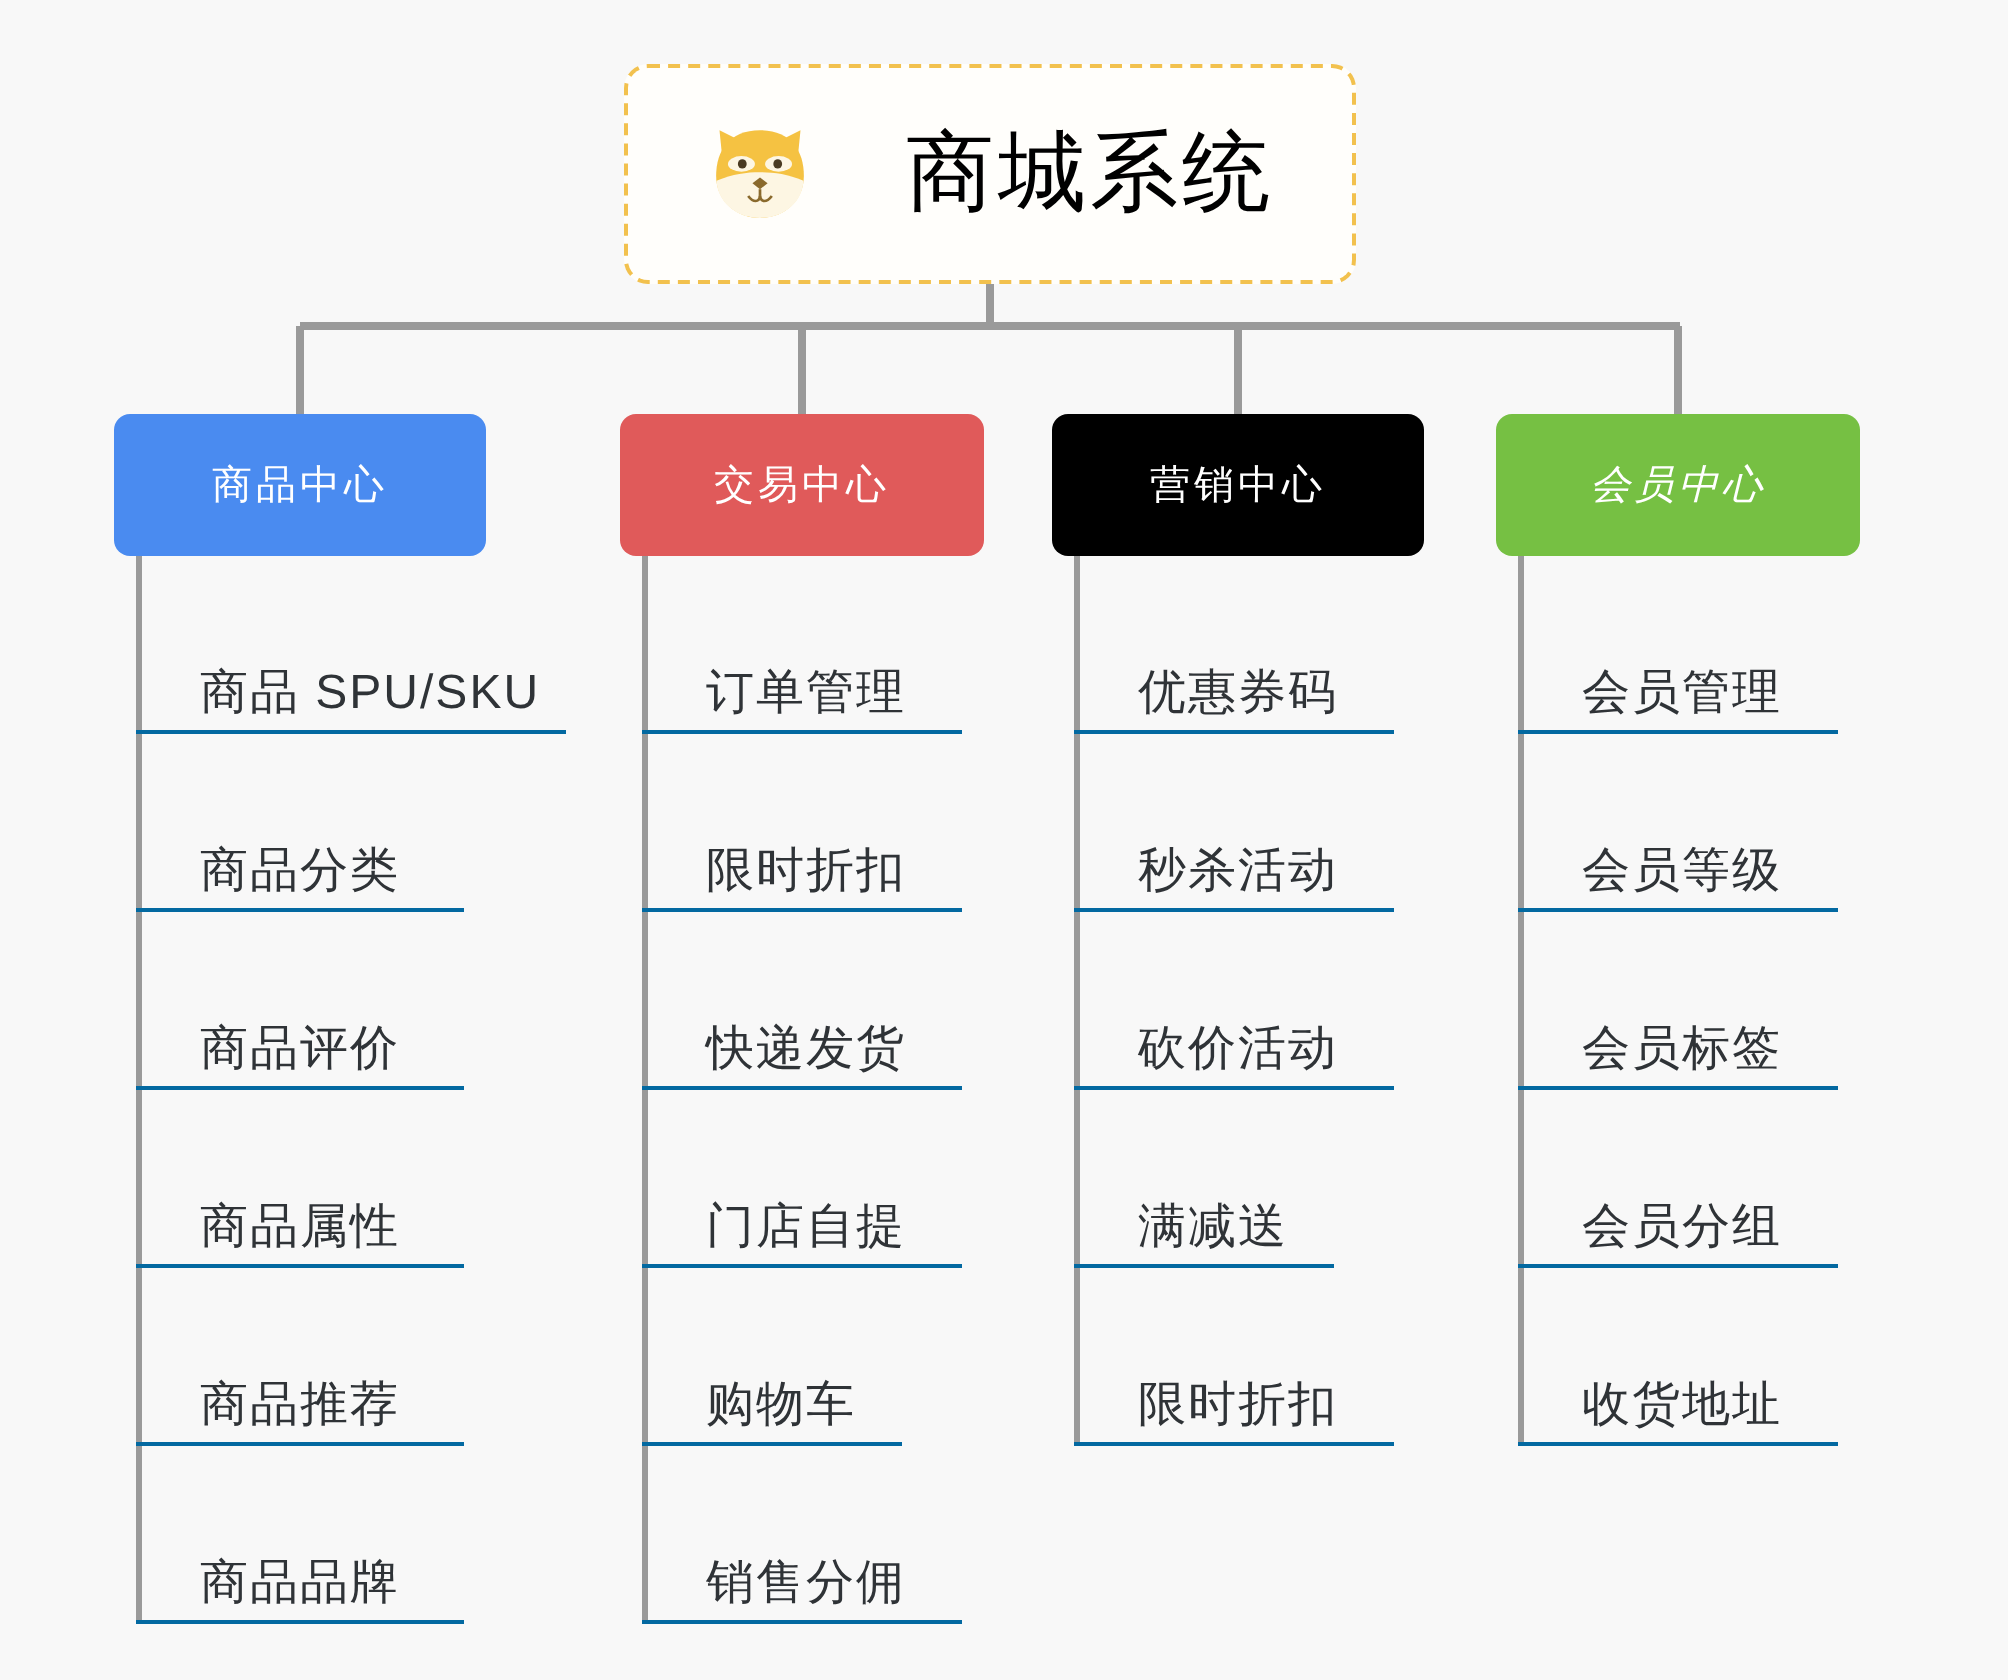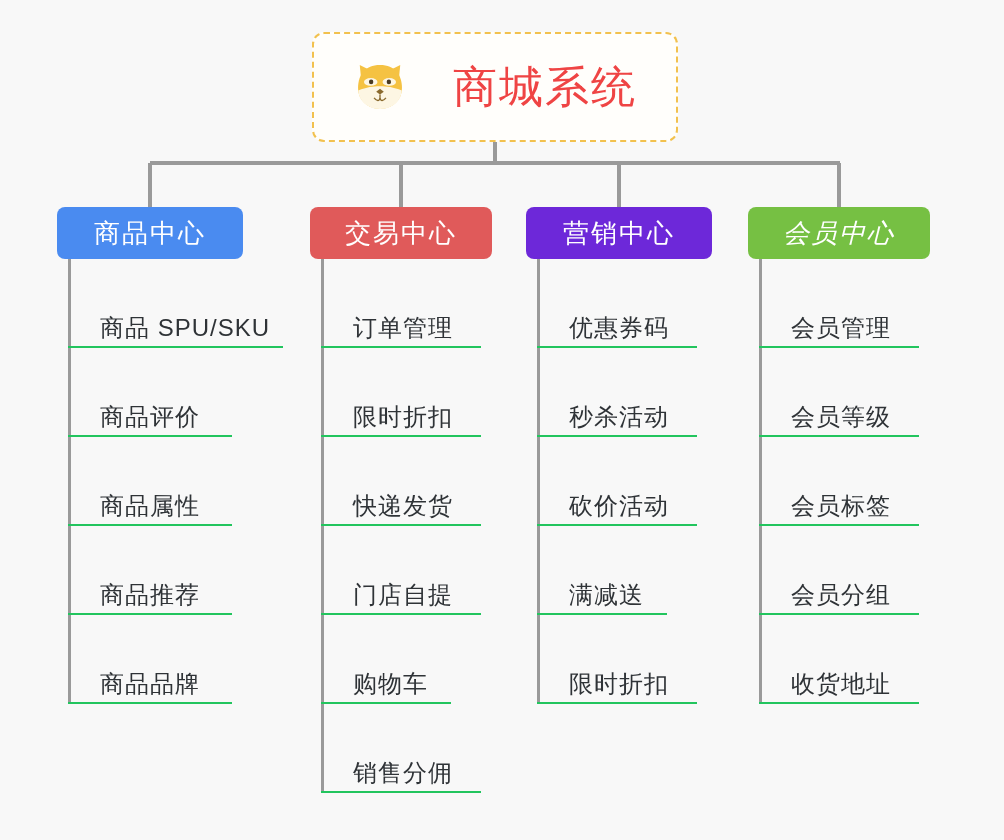--- a/index.html
+++ b/index.html
@@ -61,27 +61,27 @@
     height: 840px;
     pointer-events: none;
   }
 
   
   .branch {
     position: absolute;
     top: 207px;
   }
   .branch-header {
-    height: 52px;
+    height: 71px;
     border-radius: 8px;
     display: flex;
     align-items: center;
     justify-content: center;
     color: #ffffff;
-    font-size: 26px;
+    font-size: 20px;
     letter-spacing: 2px;
     box-sizing: border-box;
   }
   .branch-items {
     position: relative;
     margin-top: 0;
     padding-top: 0;
   }
   
   .branch-trunk {
@@ -92,21 +92,21 @@
     width: 3px;
     background: #9a9a9a;
   }
   .leaf {
     position: relative;
     margin-left: 11px;
     height: 89px;
     box-sizing: border-box;
     display: flex;
     align-items: flex-end;
-    border-bottom: 2px solid #22c55e;
+    border-bottom: 2px solid #0369a1;
   }
   .leaf-label {
     font-size: 24px;
     color: #2f3337;
     line-height: 1.15;
     padding-left: 32px;
     padding-bottom: 4px;
     white-space: nowrap;
     letter-spacing: 1px;
   }
@@ -160,33 +160,36 @@
 
       <ellipse cx="21.5" cy="26" rx="2.6" ry="2.8" fill="#4a3b22"></ellipse>
       <ellipse cx="42.5" cy="26" rx="2.6" ry="2.8" fill="#4a3b22"></ellipse>
 
       <path d="M32 34 L27.5 37.5 L32 41 L36.5 37.5 Z" fill="#8a6a2d"></path>
 
       <path d="M32 41 L32 45" stroke="#8a6a2d" stroke-width="1.6" fill="none"></path>
       <path d="M25 45 C28 49 31.5 49 32 45" stroke="#8a6a2d" stroke-width="1.6" fill="none"></path>
       <path d="M39 45 C36 49 32.5 49 32 45" stroke="#8a6a2d" stroke-width="1.6" fill="none"></path>
     </svg>
-    <div class="root-title" style="color: #ef4444; margin-left: 32px;">商城系统</div>
+    <div class="root-title" style="color: #000000; margin-left: 32px;">商城系统</div>
   </div>
 
   <div class="branch branch-0">
     <div class="branch-header" style="background: rgb(74, 139, 240);">
       <span>商品中心</span>
     </div>
     <div class="branch-items">
       <div class="branch-trunk"></div>
       <div class="leaf wide">
         <span class="leaf-label">商品 SPU/SKU</span>
       </div>
       <div class="leaf">
+        <span class="leaf-label">商品分类</span>
+      </div>
+      <div class="leaf">
         <span class="leaf-label">商品评价</span>
       </div>
       <div class="leaf">
         <span class="leaf-label">商品属性</span>
       </div>
       <div class="leaf">
         <span class="leaf-label">商品推荐</span>
       </div>
       <div class="leaf">
         <span class="leaf-label">商品品牌</span>
@@ -215,21 +218,21 @@
       <div class="leaf narrow">
         <span class="leaf-label">购物车</span>
       </div>
       <div class="leaf">
         <span class="leaf-label">销售分佣</span>
       </div>
     </div>
   </div>
 
   <div class="branch branch-2">
-    <div class="branch-header" style="background: #6d28d9;">
+    <div class="branch-header" style="background: #000000;">
       <span>营销中心</span>
     </div>
     <div class="branch-items">
       <div class="branch-trunk"></div>
       <div class="leaf">
         <span class="leaf-label">优惠券码</span>
       </div>
       <div class="leaf">
         <span class="leaf-label">秒杀活动</span>
       </div>

